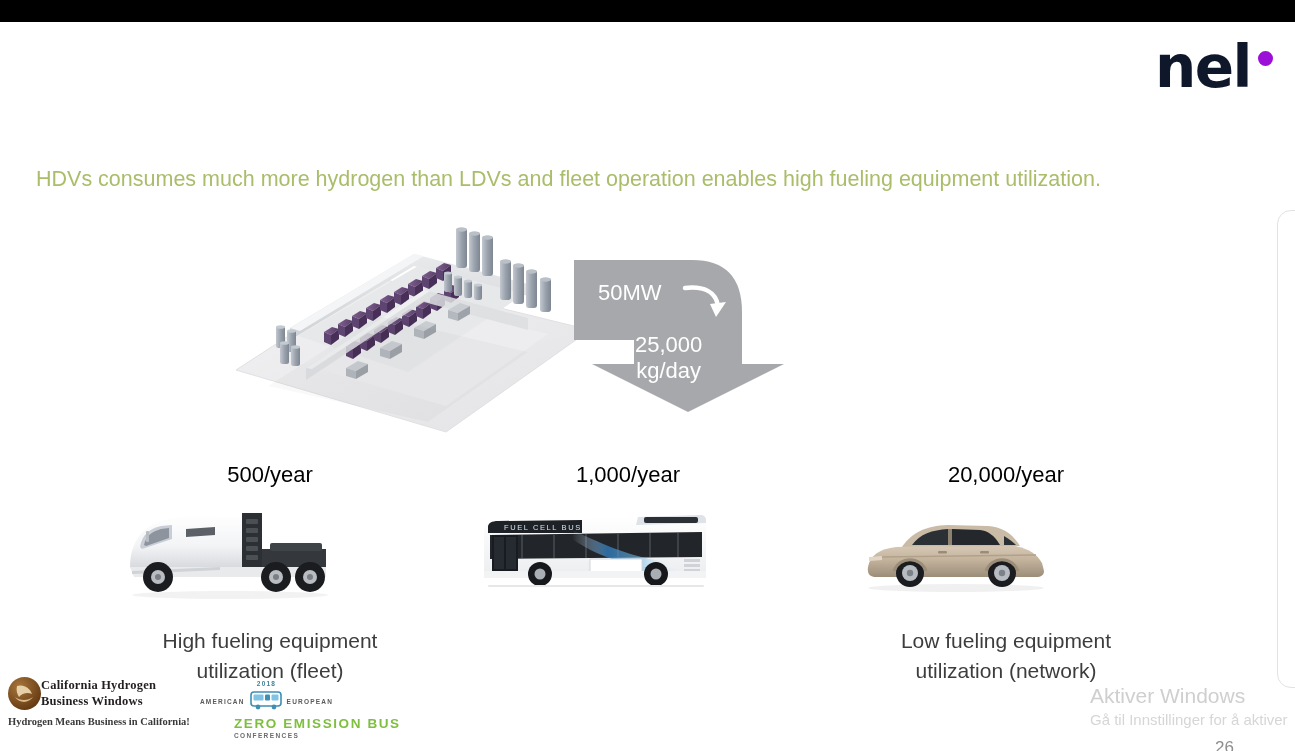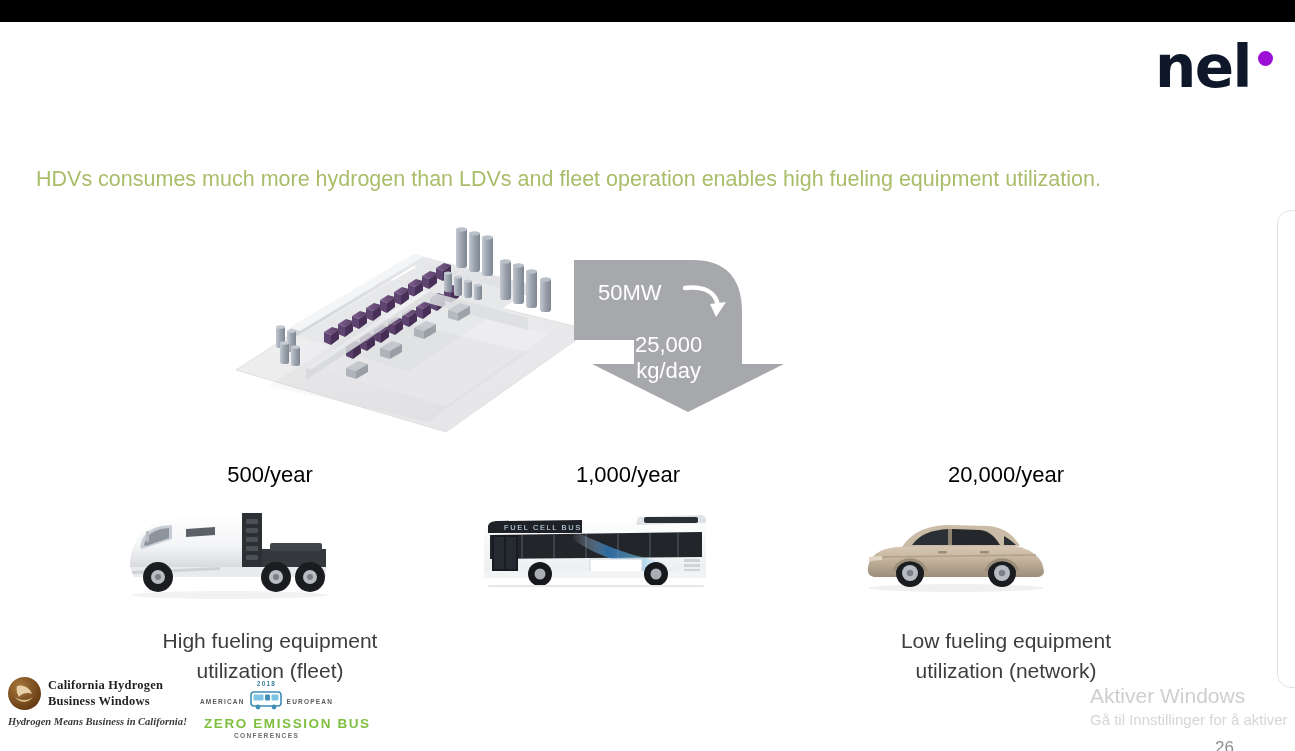--- a/index.html
+++ b/index.html
@@ -173,40 +173,39 @@
     display: flex;
     align-items: flex-start;
     gap: 18px;
   }
 
   .chbc-logo {
     display: flex;
     flex-direction: column;
     width: 178px;
   }
-  .chbc-row { display: flex; align-items: center; gap: 7px; }
+  .chbc-row { display: flex; align-items: center; }
   .chbc-mark {
     width: 33px; height: 33px; border-radius: 50%;
     background: radial-gradient(circle at 35% 30%, #a8763c 0%, #6b3f15 70%, #4a2a0c 100%);
     flex: 0 0 33px;
     position: relative;
   }
   .chbc-mark svg { position: absolute; left: 0; top: 0; }
   .chbc-text {
     font-family: "Liberation Serif", serif;
     font-size: 12.5px;
     font-weight: bold;
     color: #231f20;
     line-height: 1.22;
     letter-spacing: 0.2px;
   }
   .chbc-tag {
     margin-top: 6px;
     font-family: "Liberation Serif", serif;
-    font-style: italic;
     font-weight: bold;
     font-size: 10.5px;
     color: #3a3a3a;
     white-space: nowrap;
   }
 
   .zeb-logo {
     width: 125px;
     text-align: center;
     padding-top: 4px;
@@ -230,20 +229,21 @@
     white-space: nowrap;
   }
   .zeb-title {
     margin-top: 2px;
     font-size: 13.5px;
     font-weight: bold;
     letter-spacing: 1.6px;
     color: #7fbf3f;
     line-height: 1;
     white-space: nowrap;
+    margin-left: 30px;
   }
   .zeb-sub {
     font-size: 6.5px;
     letter-spacing: 1.4px;
     color: #6b6b6b;
     font-weight: bold;
     margin-top: 2px;
   }
 
   

